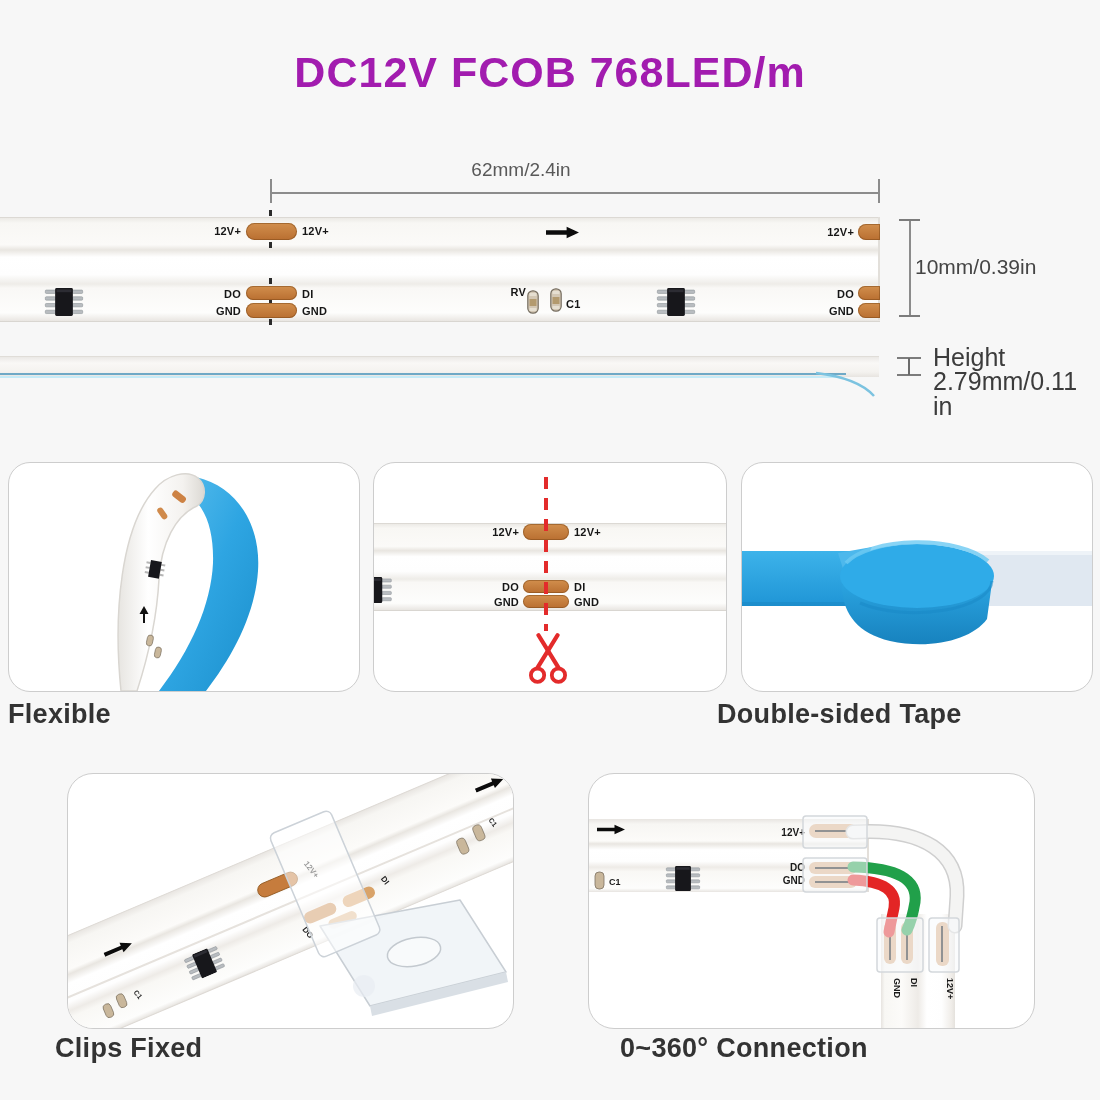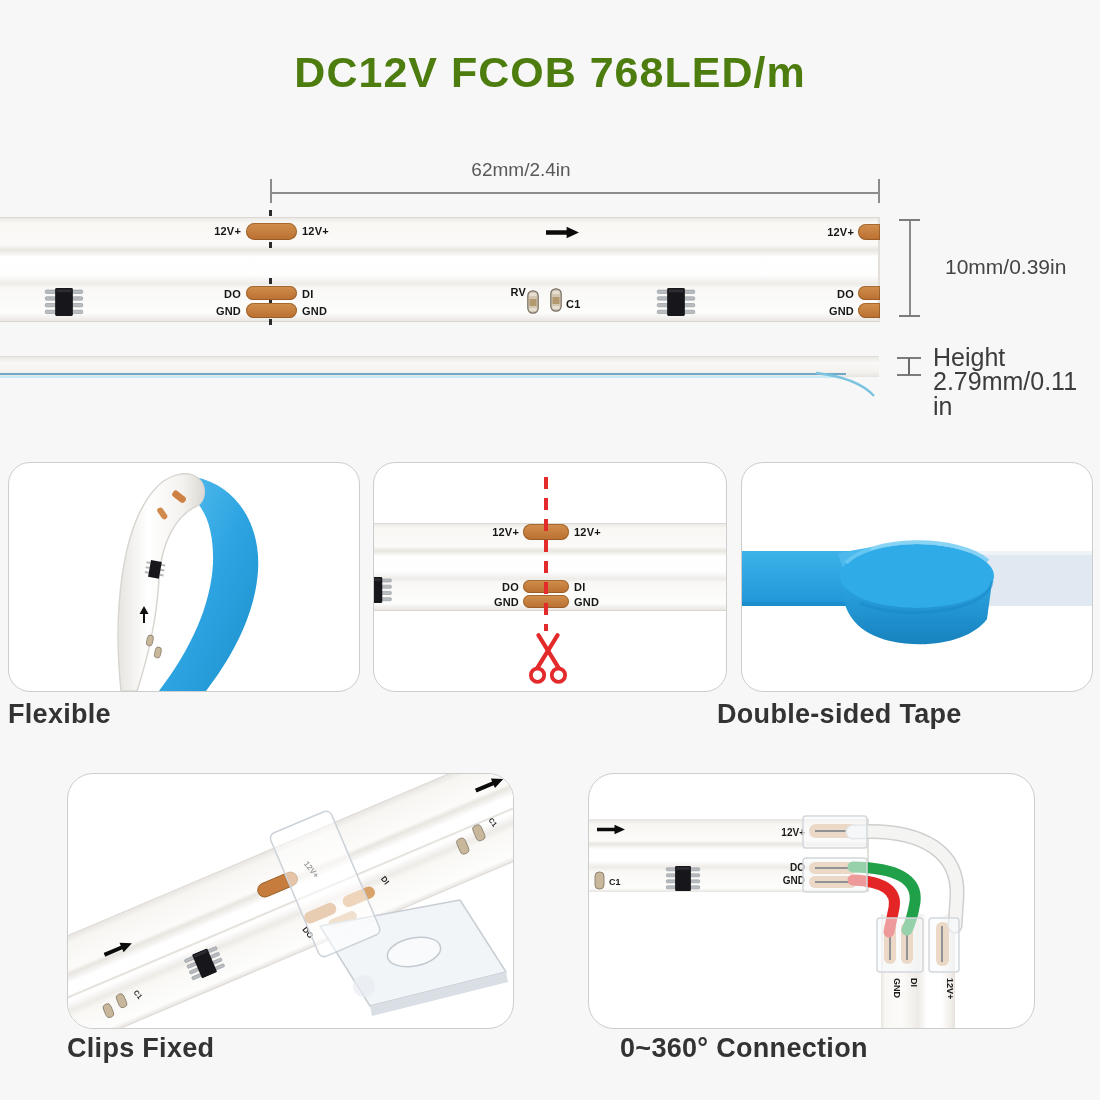--- a/index.html
+++ b/index.html
@@ -1,20 +1,20 @@
 <!DOCTYPE html>
 <html><head>
 <meta charset="utf-8">
 <style>
   html,body{margin:0;padding:0;background:#f7f7f7;}
   .page{position:relative;width:1100px;height:1100px;background:#f7f7f7;overflow:hidden;
         font-family:"Liberation Sans",sans-serif;color:#1a1a1a;}
   .abs{position:absolute;}
   .title{position:absolute;left:0;top:48px;width:1100px;text-align:center;margin:0;
-         font-size:43px;font-weight:bold;letter-spacing:1px;color:#4d7c0f;}
+         font-size:43px;font-weight:bold;letter-spacing:1px;color:#a21caf;}
   
   .hline{position:absolute;height:1.5px;background:#8c8c8c;}
   .vline{position:absolute;width:1.5px;background:#8c8c8c;}
   .vtick{position:absolute;width:1.5px;height:24px;background:#8c8c8c;}
   .htick{position:absolute;height:1.5px;width:21px;background:#7c7c7c;}
   .dim-label{position:absolute;font-size:19px;color:#595959;text-align:center;}
   .dim-label2{position:absolute;font-size:21px;color:#454545;}
   .hdim{position:absolute;font-size:25px;color:#3c3c3c;line-height:25px;}
   
   .strip-grad{background:linear-gradient(180deg,#eceae6 0%,#f8f7f4 5%,#fbfaf8 26%,#e9e6e1 31%,
@@ -127,21 +127,21 @@
   <span class="plabel ra" style="left:794px;top:227px;width:60px">12V+</span>
   <span class="plabel ra" style="left:794px;top:289px;width:60px">DO</span>
   <span class="plabel ra" style="left:794px;top:306px;width:60px">GND</span>
   <div class="pad pad-half" style="left:858px;top:224px;width:22px;height:16px"></div>
   <div class="pad pad-half" style="left:858px;top:286px;width:22px;height:14px"></div>
   <div class="pad pad-half" style="left:858px;top:303px;width:22px;height:15px"></div>
 
   <div class="vline" style="left:909px;top:220px;height:96px"></div>
   <div class="htick" style="left:899px;top:219px"></div>
   <div class="htick" style="left:899px;top:315px"></div>
-  <div class="dim-label2" style="left:945px;top:255px">10mm/0.39in</div>
+  <div class="dim-label2" style="left:915px;top:255px">10mm/0.39in</div>
 
   <div class="side-grad" style="left:0;top:356px;width:879px;height:20px"></div>
   <svg class="abs" style="left:0;top:366px" width="900" height="44">
     <path d="M0,8 H846" stroke="#6fa9c6" stroke-width="2" fill="none"></path>
     <path d="M0,11 H842" stroke="#c6ebf7" stroke-width="2" fill="none"></path>
     <path d="M816,7 Q858,12 874,30" stroke="#7cc3e0" stroke-width="2.5" fill="none"></path>
   </svg>
   <div class="htick" style="left:897px;top:357px;width:24px;height:2px"></div>
   <div class="htick" style="left:897px;top:374px;width:24px;height:2px"></div>
   <div class="vline" style="left:908px;top:358px;height:17px;width:2px;background:#6b6b6b"></div>
@@ -267,21 +267,21 @@
       </g>
       <path d="M252,152 L392,126 L438,198 L302,232 Z" fill="#f0f4f7" fill-opacity="0.93" stroke="#c8ced4" stroke-width="1.5" stroke-linejoin="round"></path>
       <path d="M302,232 L438,198 L440,208 L304,242 Z" fill="#d9dfe5"></path>
       <ellipse cx="346" cy="178" rx="27" ry="14" fill="#f8fafb" stroke="#c3c9cf" stroke-width="1.5" transform="rotate(-11 346 178)"></ellipse>
       <circle cx="296" cy="212" r="11" fill="#e8edf2" opacity="0.7"></circle>
       <g transform="rotate(-23 222 127)">
         <rect x="228" y="58" width="66" height="134" rx="6" fill="rgba(255,255,255,0.55)" stroke="#ccd2d8" stroke-width="1.5"></rect>
       </g>
     </svg>
   </div>
-  <div class="caption" style="left:67px;top:1033px;width:445px">Clips Fixed</div>
+  <div class="caption" style="left:55px;top:1033px;width:445px">Clips Fixed</div>
 
   <div class="card big" style="left:588px;top:773px;width:445px;height:254px">
     <svg width="445" height="254" viewBox="0 0 445 254">
       <defs>
         <linearGradient id="g5s" x1="0" y1="0" x2="0" y2="1">
           <stop offset="0" stop-color="#e8e5e1"></stop>
             <stop offset="0.07" stop-color="#f7f6f3"></stop>
           <stop offset="0.30" stop-color="#fcfbf9"></stop>
             <stop offset="0.34" stop-color="#e9e6e1"></stop>
           <stop offset="0.42" stop-color="#ffffff"></stop>

